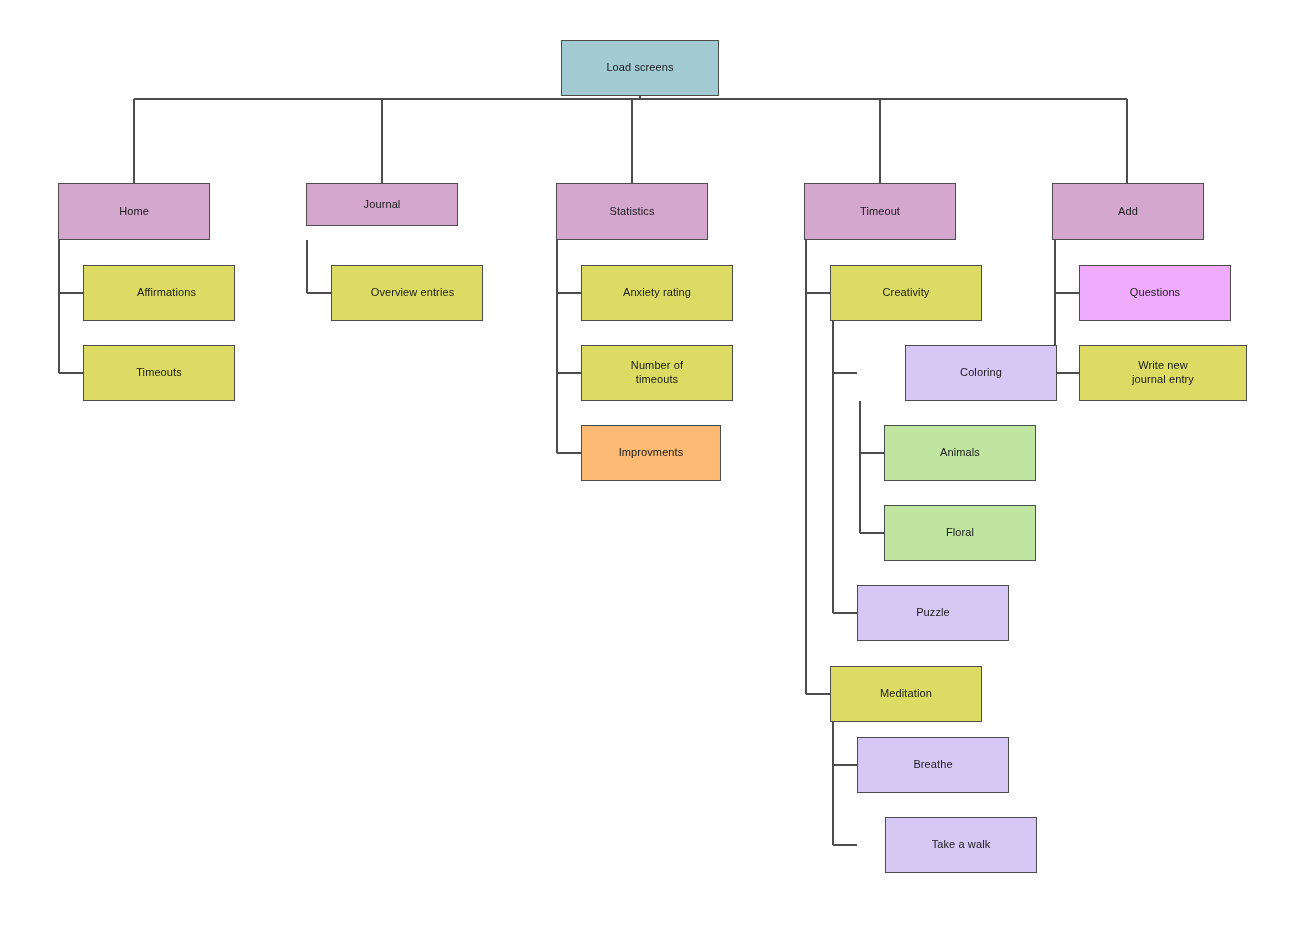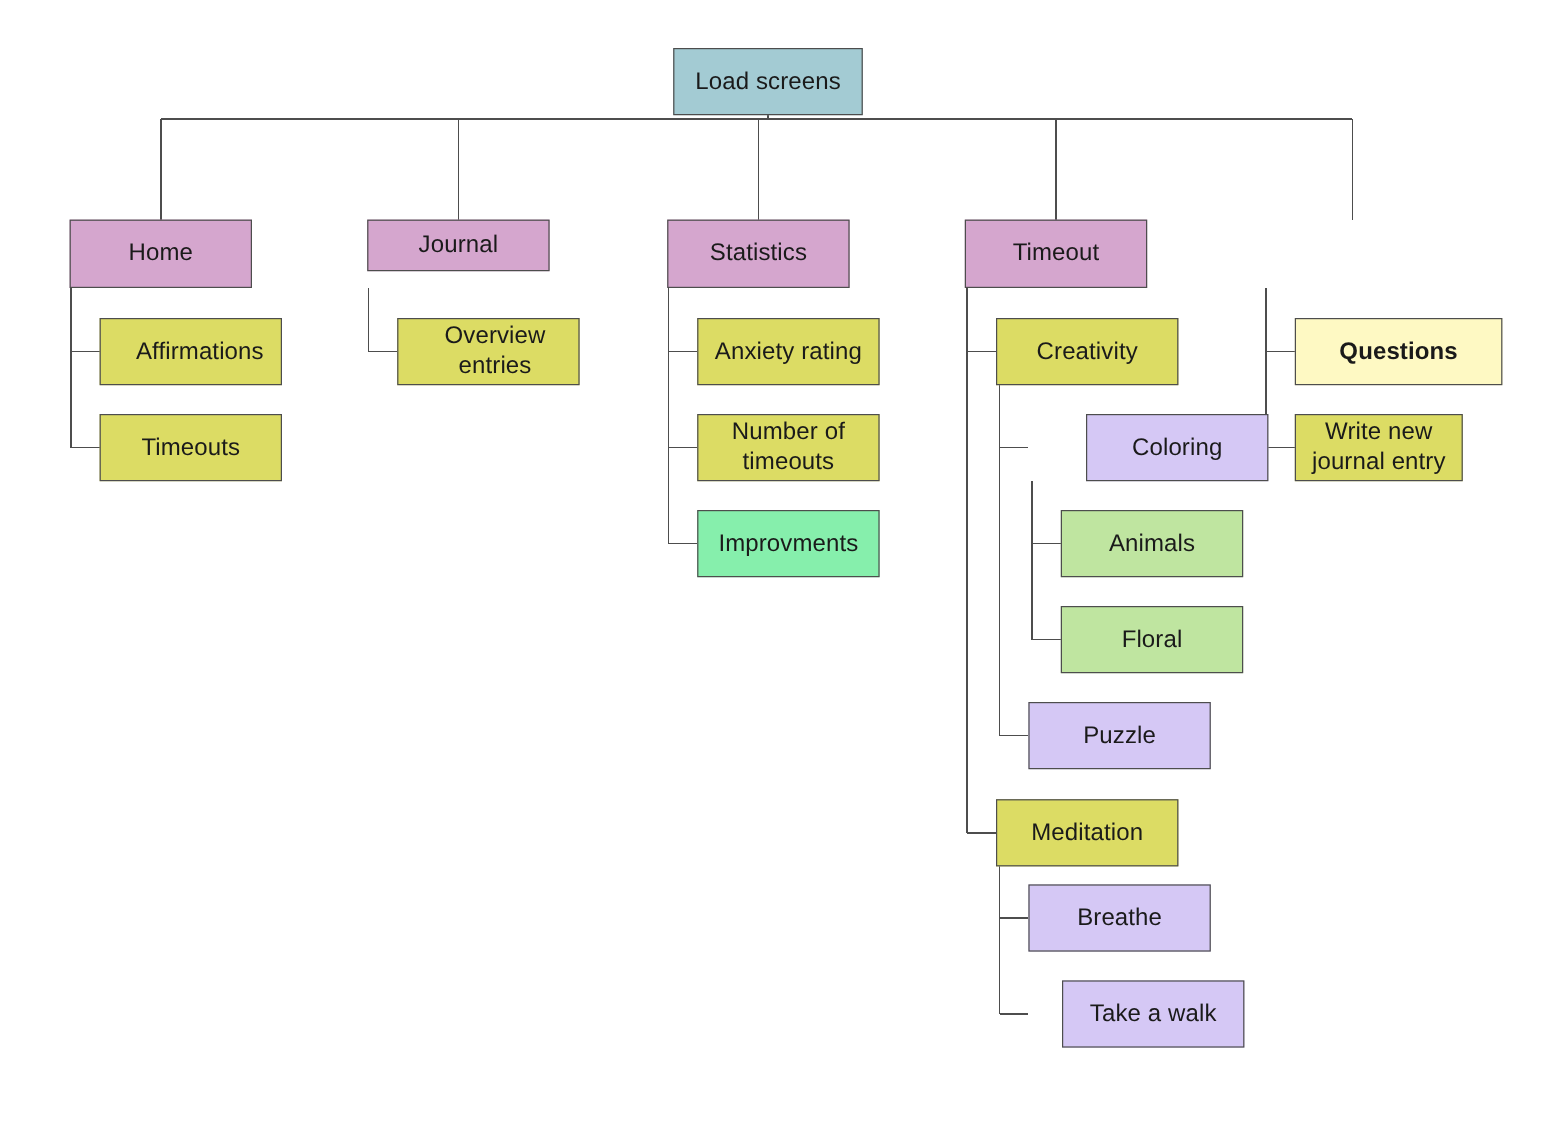--- a/index.html
+++ b/index.html
@@ -26,21 +26,21 @@
   }
   .node {
     position: absolute;
     box-sizing: border-box;
     border: 1.4px solid #4d4d4d;
     display: flex;
     align-items: center;
     justify-content: center;
     text-align: center;
     color: #1a1a1a;
-    font-size: 20px;
+    font-size: 11px;
     line-height: 1.25;
     letter-spacing: 0.1px;
     padding: 2px 6px;
   }
   .node span {
     display: block;
     white-space: pre-line;
   }
 </style>
 </head>
@@ -96,37 +96,40 @@
     </div>
     <div class="node" style="left: 306px; top: 183px; width: 152px; height: 43px; background: rgb(213, 166, 206); border-color: rgb(77, 77, 77);">
       <span>Journal</span>
     </div>
     <div class="node" style="left: 556px; top: 183px; width: 152px; height: 57px; background: rgb(213, 166, 206); border-color: rgb(77, 77, 77);">
       <span>Statistics</span>
     </div>
     <div class="node" style="left: 804px; top: 183px; width: 152px; height: 57px; background: rgb(213, 166, 206); border-color: rgb(77, 77, 77);">
       <span>Timeout</span>
     </div>
+    <div class="node" style="left: 1052px; top: 183px; width: 152px; height: 57px; background: rgb(213, 166, 206); border-color: rgb(77, 77, 77);">
+      <span>Add</span>
+    </div>
     <div class="node" style="left: 83px; top: 265px; width: 152px; height: 56px; background: rgb(220, 220, 100); border-color: rgb(77, 77, 77); padding-left: 21px;">
       <span>Affirmations</span>
     </div>
     <div class="node" style="left: 83px; top: 345px; width: 152px; height: 56px; background: rgb(220, 220, 100); border-color: rgb(77, 77, 77);">
       <span>Timeouts</span>
     </div>
     <div class="node" style="left: 331px; top: 265px; width: 152px; height: 56px; background: rgb(220, 220, 100); border-color: rgb(77, 77, 77); padding-left: 17px;">
       <span>Overview entries</span>
     </div>
     <div class="node" style="left: 581px; top: 265px; width: 152px; height: 56px; background: rgb(220, 220, 100); border-color: rgb(77, 77, 77);">
       <span>Anxiety rating</span>
     </div>
     <div class="node" style="left: 581px; top: 345px; width: 152px; height: 56px; background: rgb(220, 220, 100); border-color: rgb(77, 77, 77);">
       <span>Number of
 timeouts</span>
     </div>
-    <div class="node" style="left: 581px; top: 425px; width: 152px; height: 56px; background: #86efac; border-color: rgb(77, 77, 77);">
+    <div class="node" style="left: 581px; top: 425px; width: 140px; height: 56px; background: #fdba74; border-color: rgb(77, 77, 77);">
       <span>Improvments</span>
     </div>
     <div class="node" style="left: 830px; top: 265px; width: 152px; height: 56px; background: rgb(220, 220, 100); border-color: rgb(77, 77, 77);">
       <span>Creativity</span>
     </div>
     <div class="node" style="left: 857px; top: 345px; width: 152px; height: 56px; background: rgb(213, 200, 245); border-color: rgb(77, 77, 77); margin-left: 48px;">
       <span>Coloring</span>
     </div>
     <div class="node" style="left: 884px; top: 425px; width: 152px; height: 56px; background: rgb(191, 229, 160); border-color: rgb(77, 77, 77);">
       <span>Animals</span>
@@ -139,20 +142,20 @@
     </div>
     <div class="node" style="left: 830px; top: 666px; width: 152px; height: 56px; background: rgb(220, 220, 100); border-color: rgb(77, 77, 77);">
       <span>Meditation</span>
     </div>
     <div class="node" style="left: 857px; top: 737px; width: 152px; height: 56px; background: rgb(213, 200, 245); border-color: rgb(77, 77, 77);">
       <span>Breathe</span>
     </div>
     <div class="node" style="left: 857px; top: 817px; width: 152px; height: 56px; background: rgb(213, 200, 245); border-color: rgb(77, 77, 77); margin-left: 28px;">
       <span>Take a walk</span>
     </div>
-    <div class="node" style="left: 1079px; top: 265px; width: 173px; height: 56px; background: #fef9c3; border-color: rgb(77, 77, 77); font-weight: bold;">
+    <div class="node" style="left: 1079px; top: 265px; width: 152px; height: 56px; background: #f0abfc; border-color: rgb(77, 77, 77);">
       <span>Questions</span>
     </div>
-    <div class="node" style="left: 1079px; top: 345px; width: 140px; height: 56px; background: rgb(220, 220, 100); border-color: rgb(77, 77, 77);">
+    <div class="node" style="left: 1079px; top: 345px; width: 168px; height: 56px; background: rgb(220, 220, 100); border-color: rgb(77, 77, 77);">
       <span>Write new
 journal entry</span>
     </div>
   </div>
 
 </body></html>

